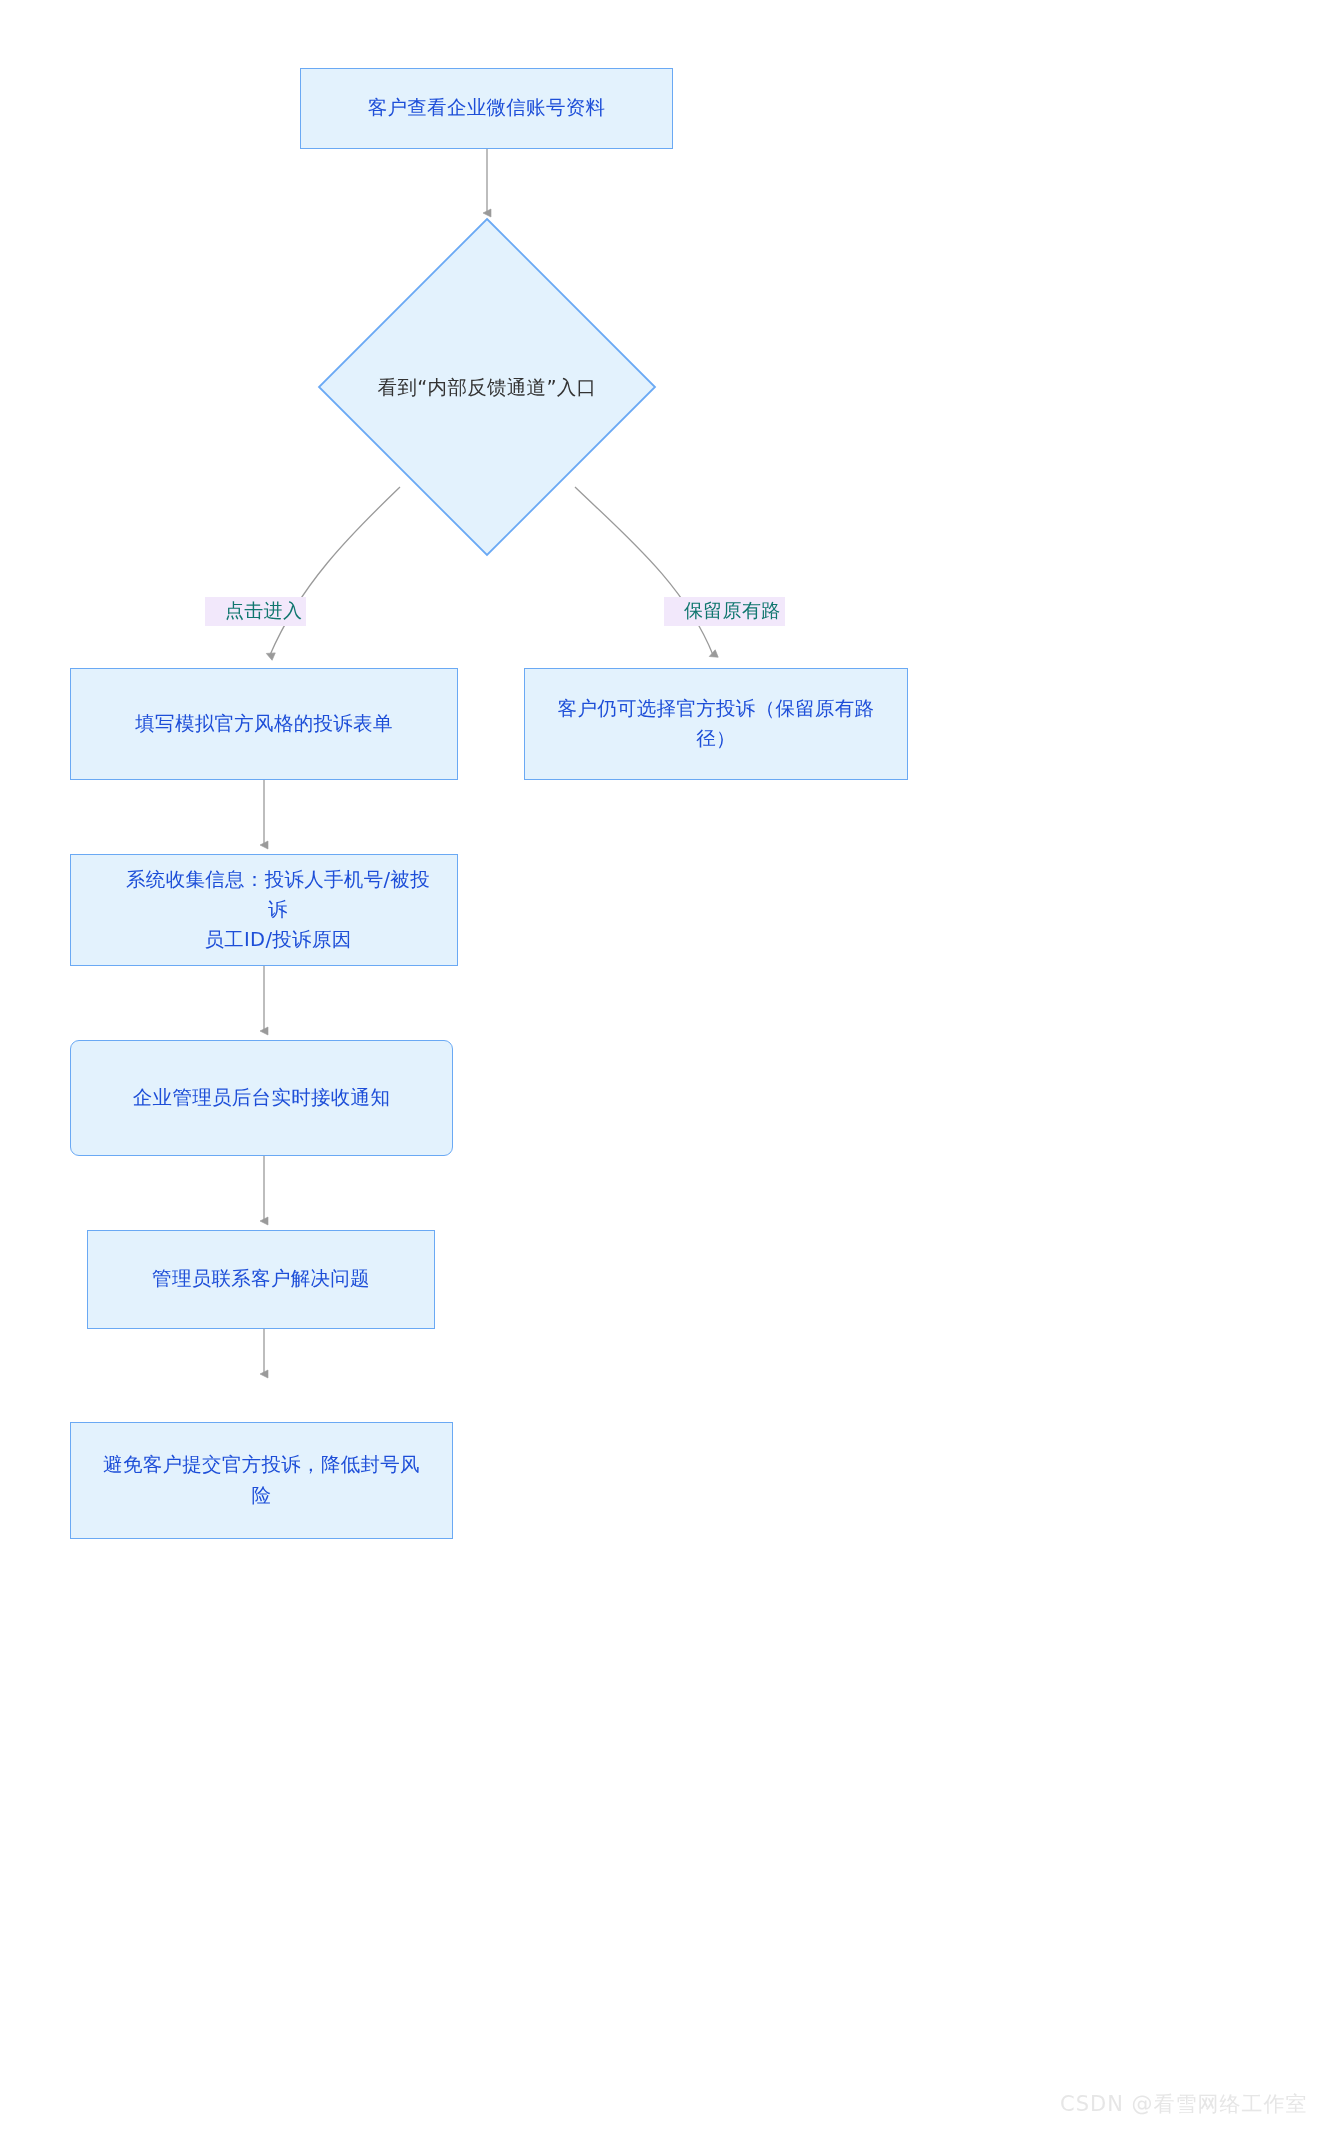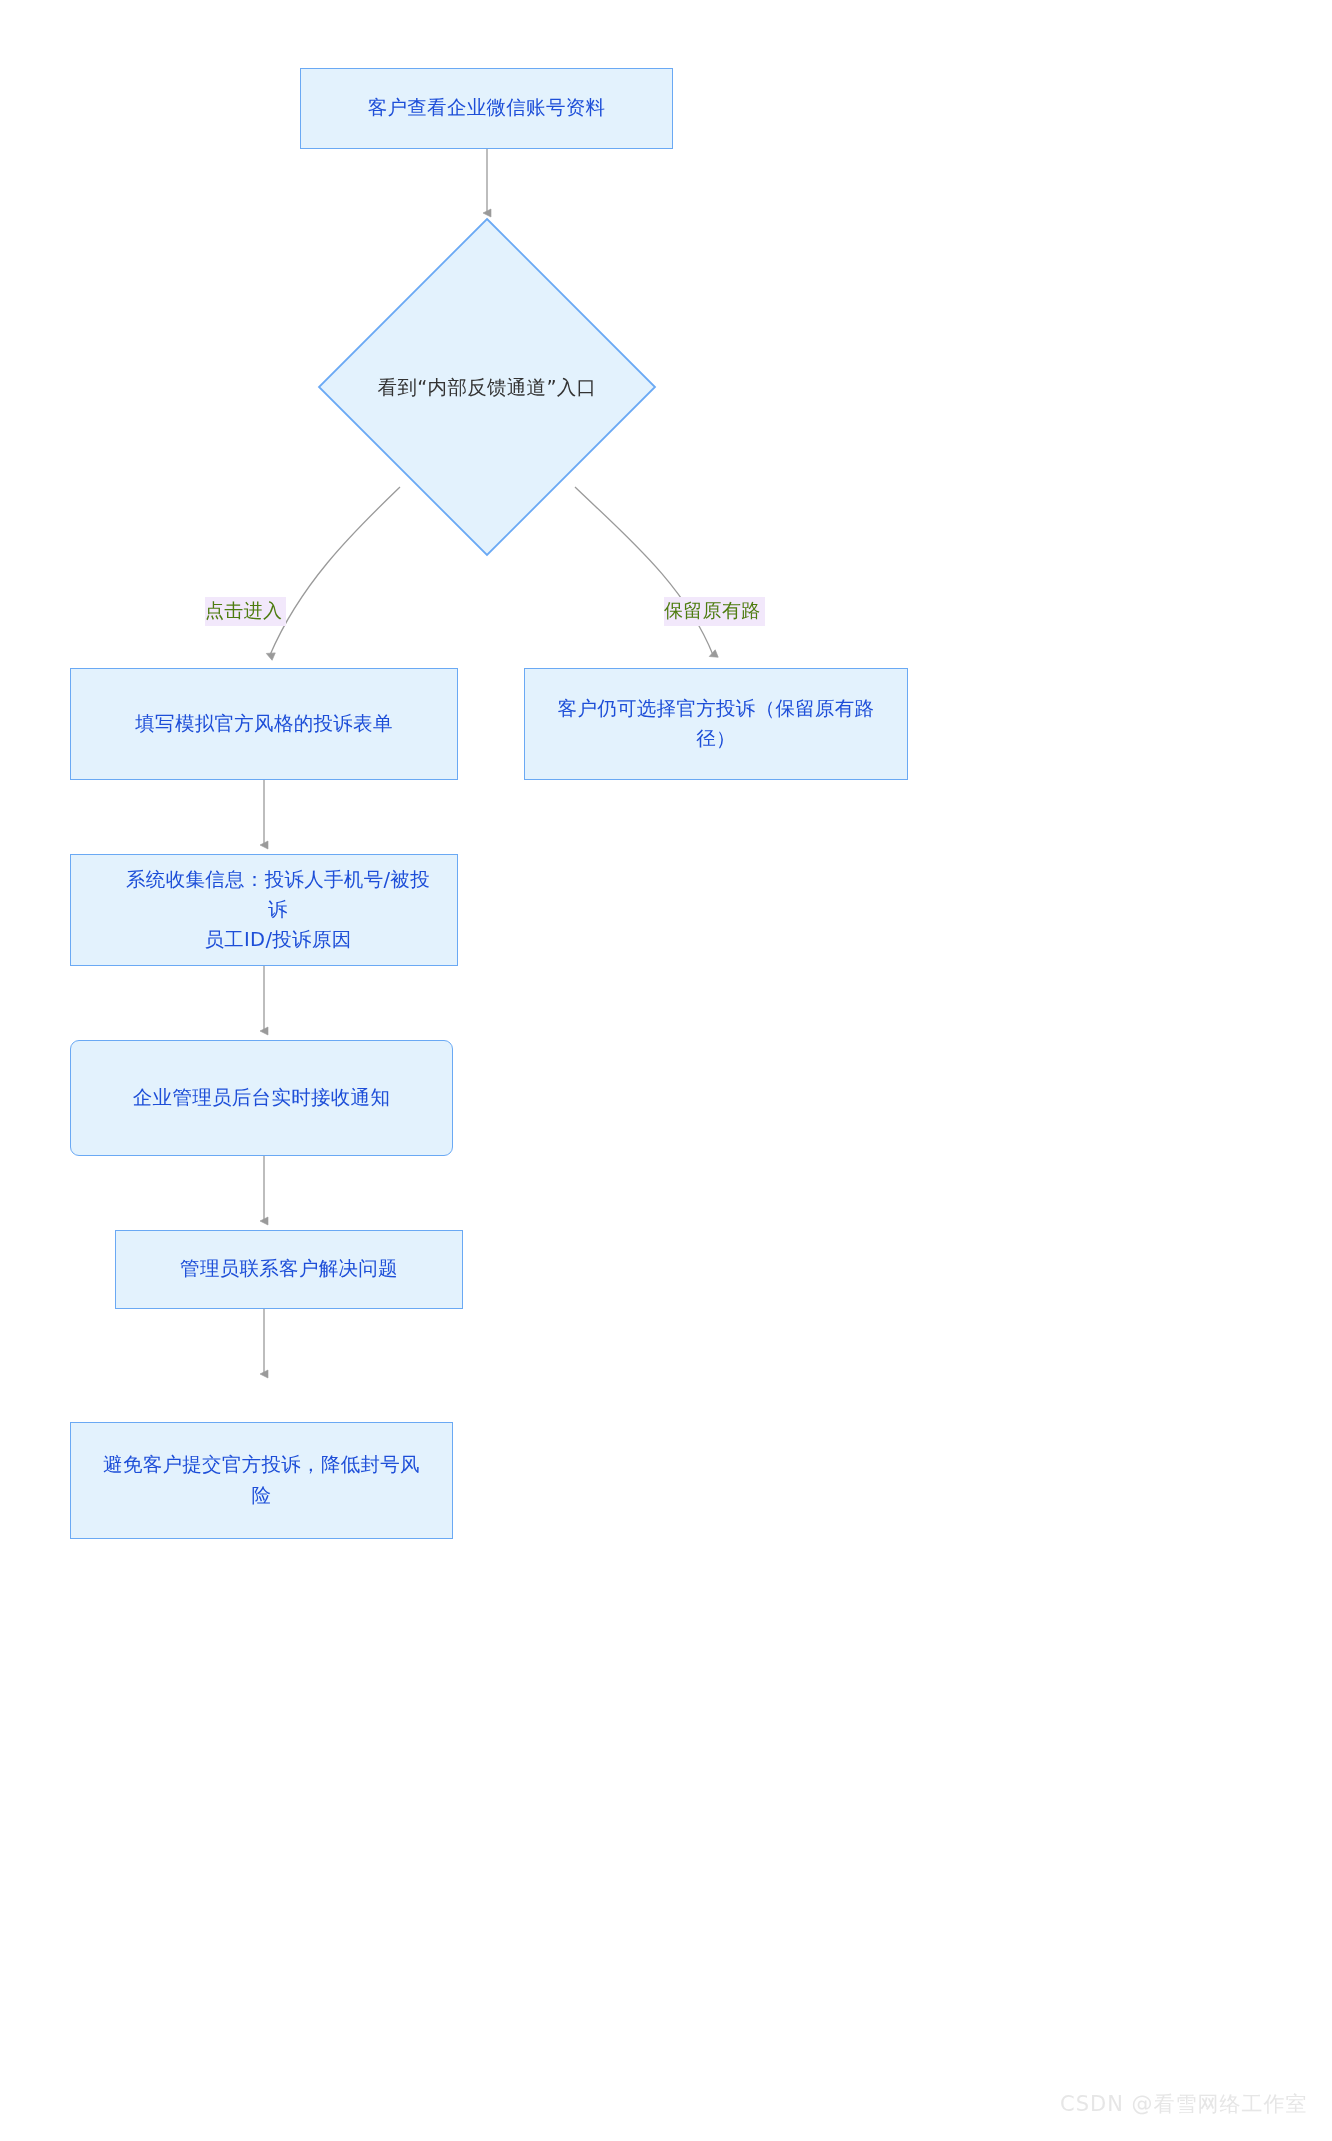--- a/index.html
+++ b/index.html
@@ -55,23 +55,23 @@
     align-items: center;
     justify-content: center;
     font-size: 19.5px;
     color: #333333;
     text-align: center;
     letter-spacing: 0.3px;
   }
   .edge-label {
     position: absolute;
     font-size: 19px;
-    color: #4d7c0f;
+    color: #0f766e;
     background: #f2e8fb;
-    padding: 1px 4px 2px 0;
+    padding: 1px 4px 2px 20px;
     white-space: nowrap;
     letter-spacing: 0.3px;
   }
   .watermark {
     position: absolute;
     font-size: 21px;
     color: #e6e6e6;
     letter-spacing: 1px;
     white-space: nowrap;
   }
@@ -129,21 +129,21 @@
 
   <div class="node-box" style="left:70px; top:854px; width:388px; height:112px;padding-left:28px;">
     <div class="node-text">系统收集信息：投诉人手机号/被投诉
 员工ID/投诉原因</div>
   </div>
 
   <div class="node-box" style="left:70px; top:1040px; width:383px; height:116px;border-radius:9px;">
     <div class="node-text">企业管理员后台实时接收通知</div>
   </div>
 
-  <div class="node-box" style="left:87px; top:1230px; width:348px; height:79px;margin-left:28px;">
+  <div class="node-box" style="left:87px; top:1230px; width:348px; height:99px;">
     <div class="node-text">管理员联系客户解决问题</div>
   </div>
 
   <div class="node-box" style="left:70px; top:1383px; width:383px; height:117px;margin-top:39px;">
     <div class="node-text">避免客户提交官方投诉，降低封号风
 险</div>
   </div>
 
   <div class="watermark" style="left:1060px; top:2090px;">CSDN @看雪网络工作室</div>
 

